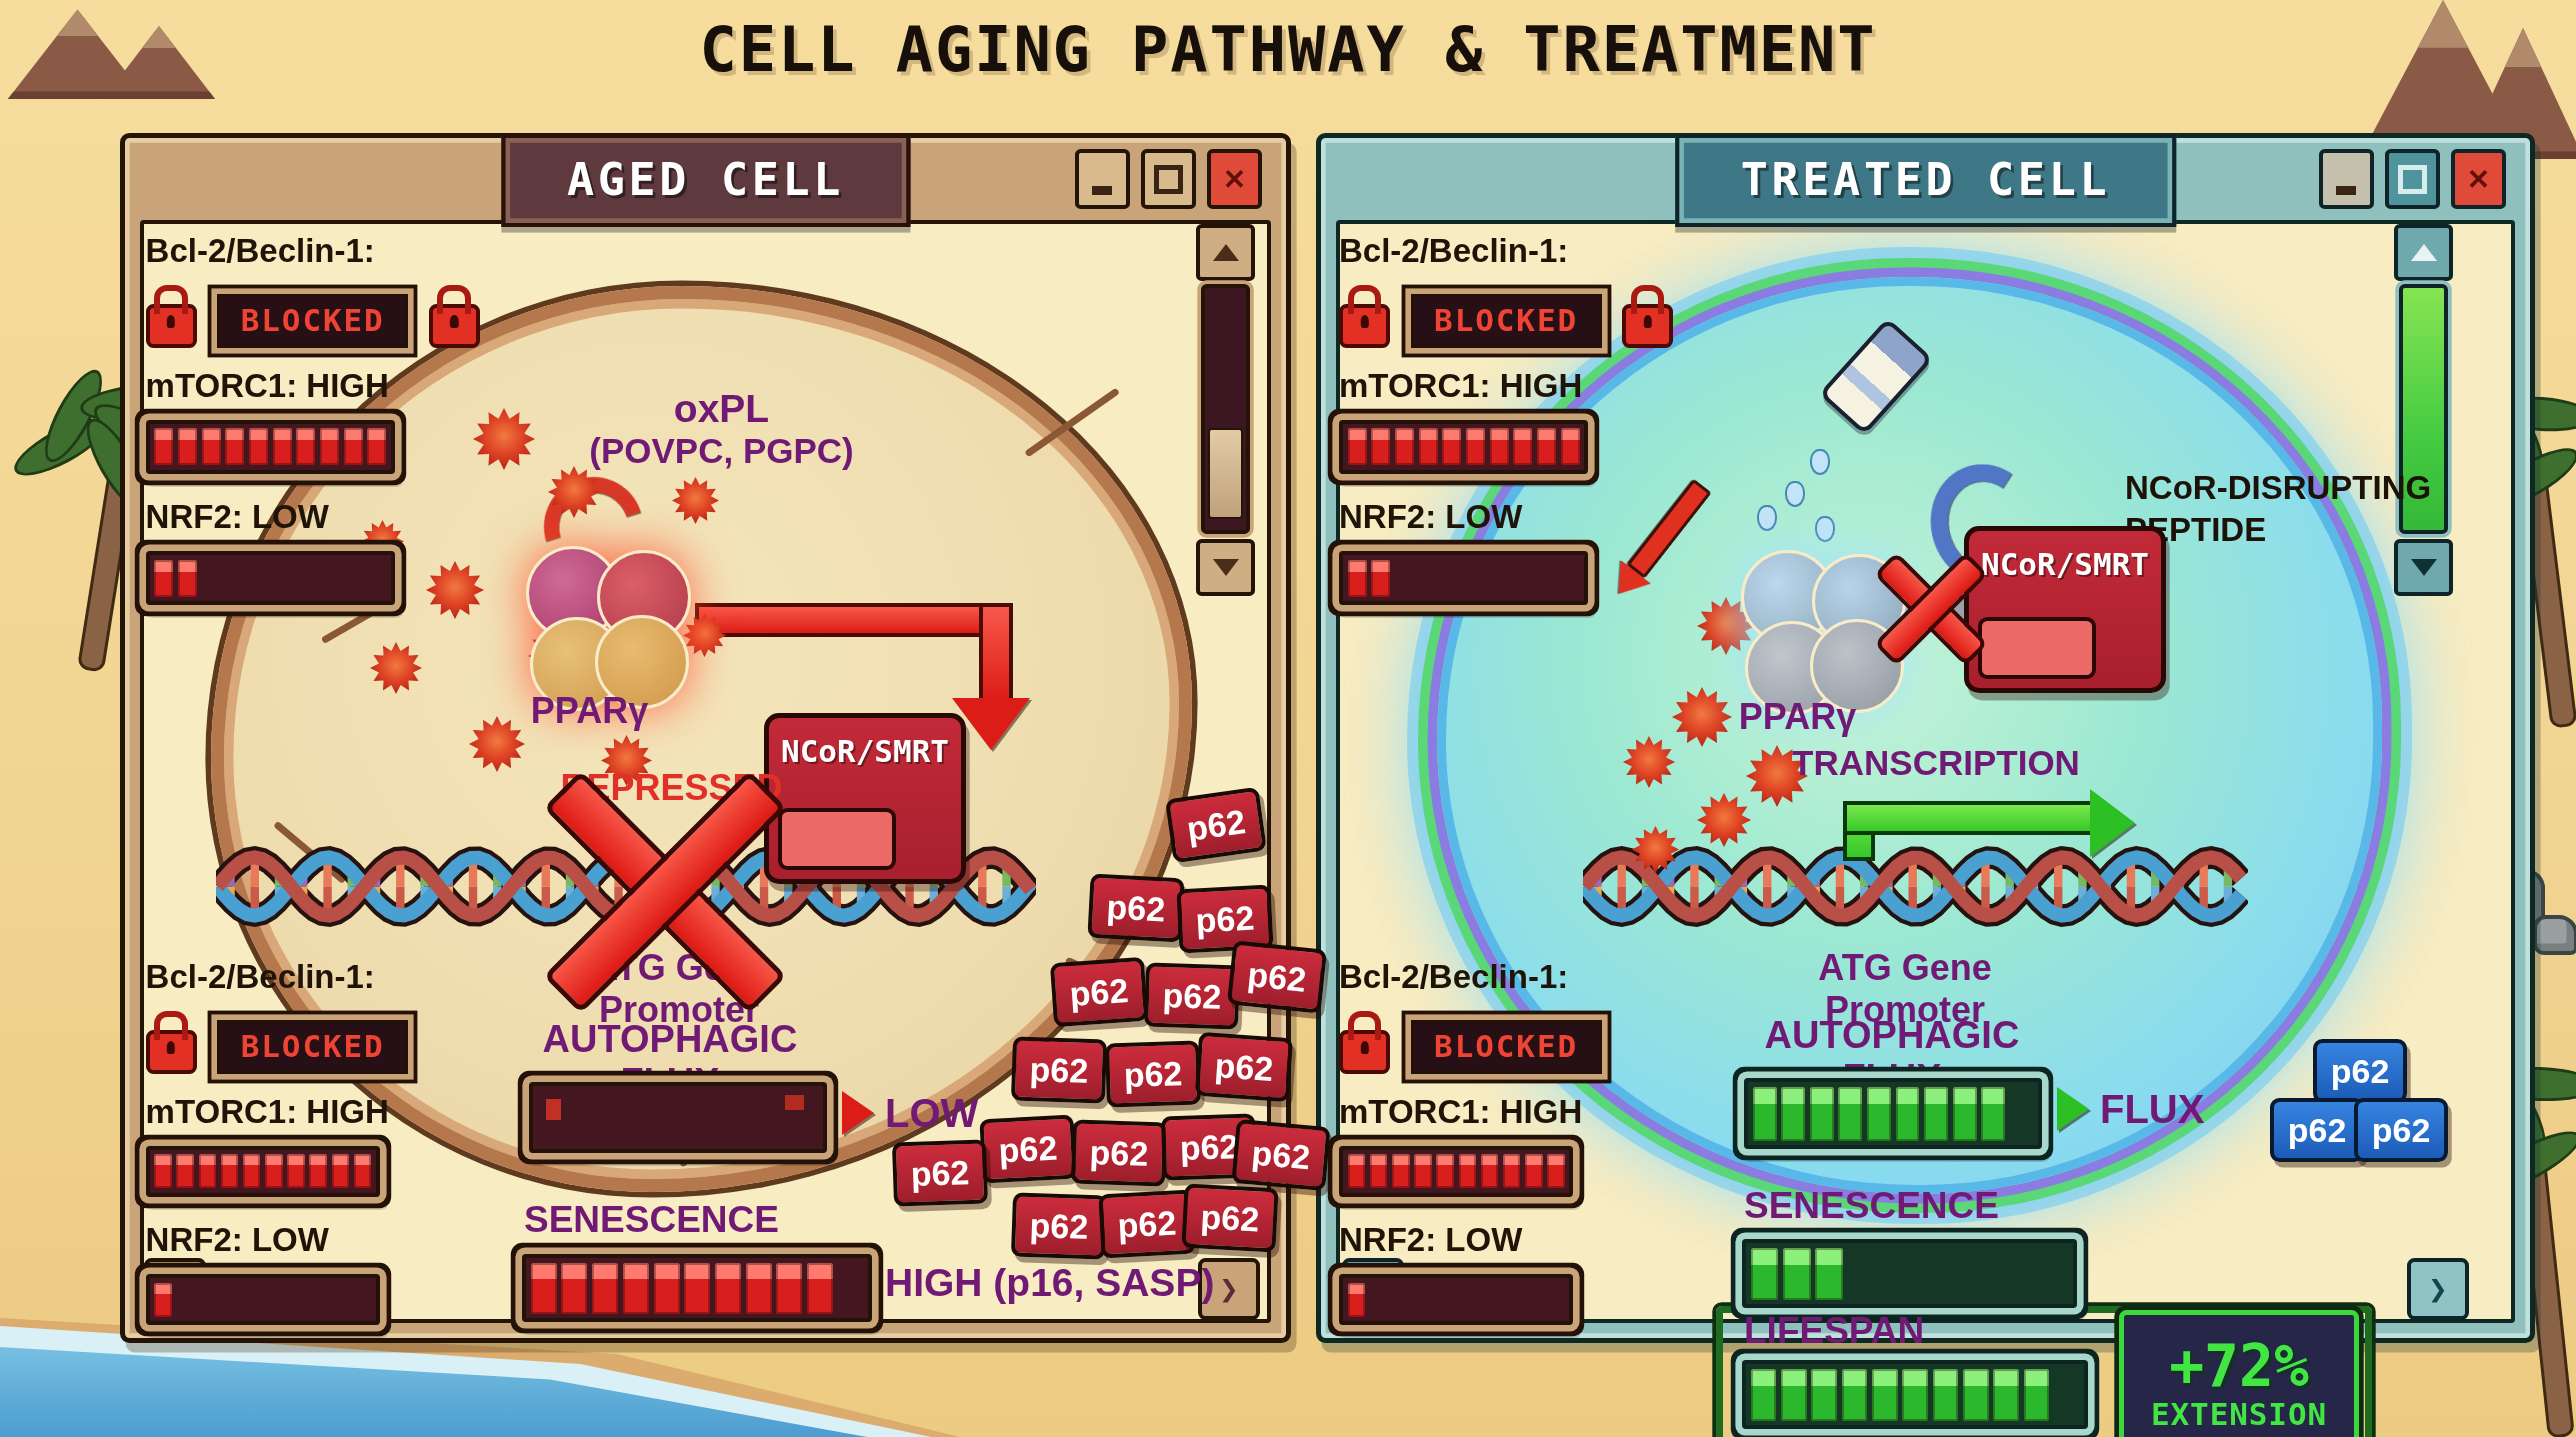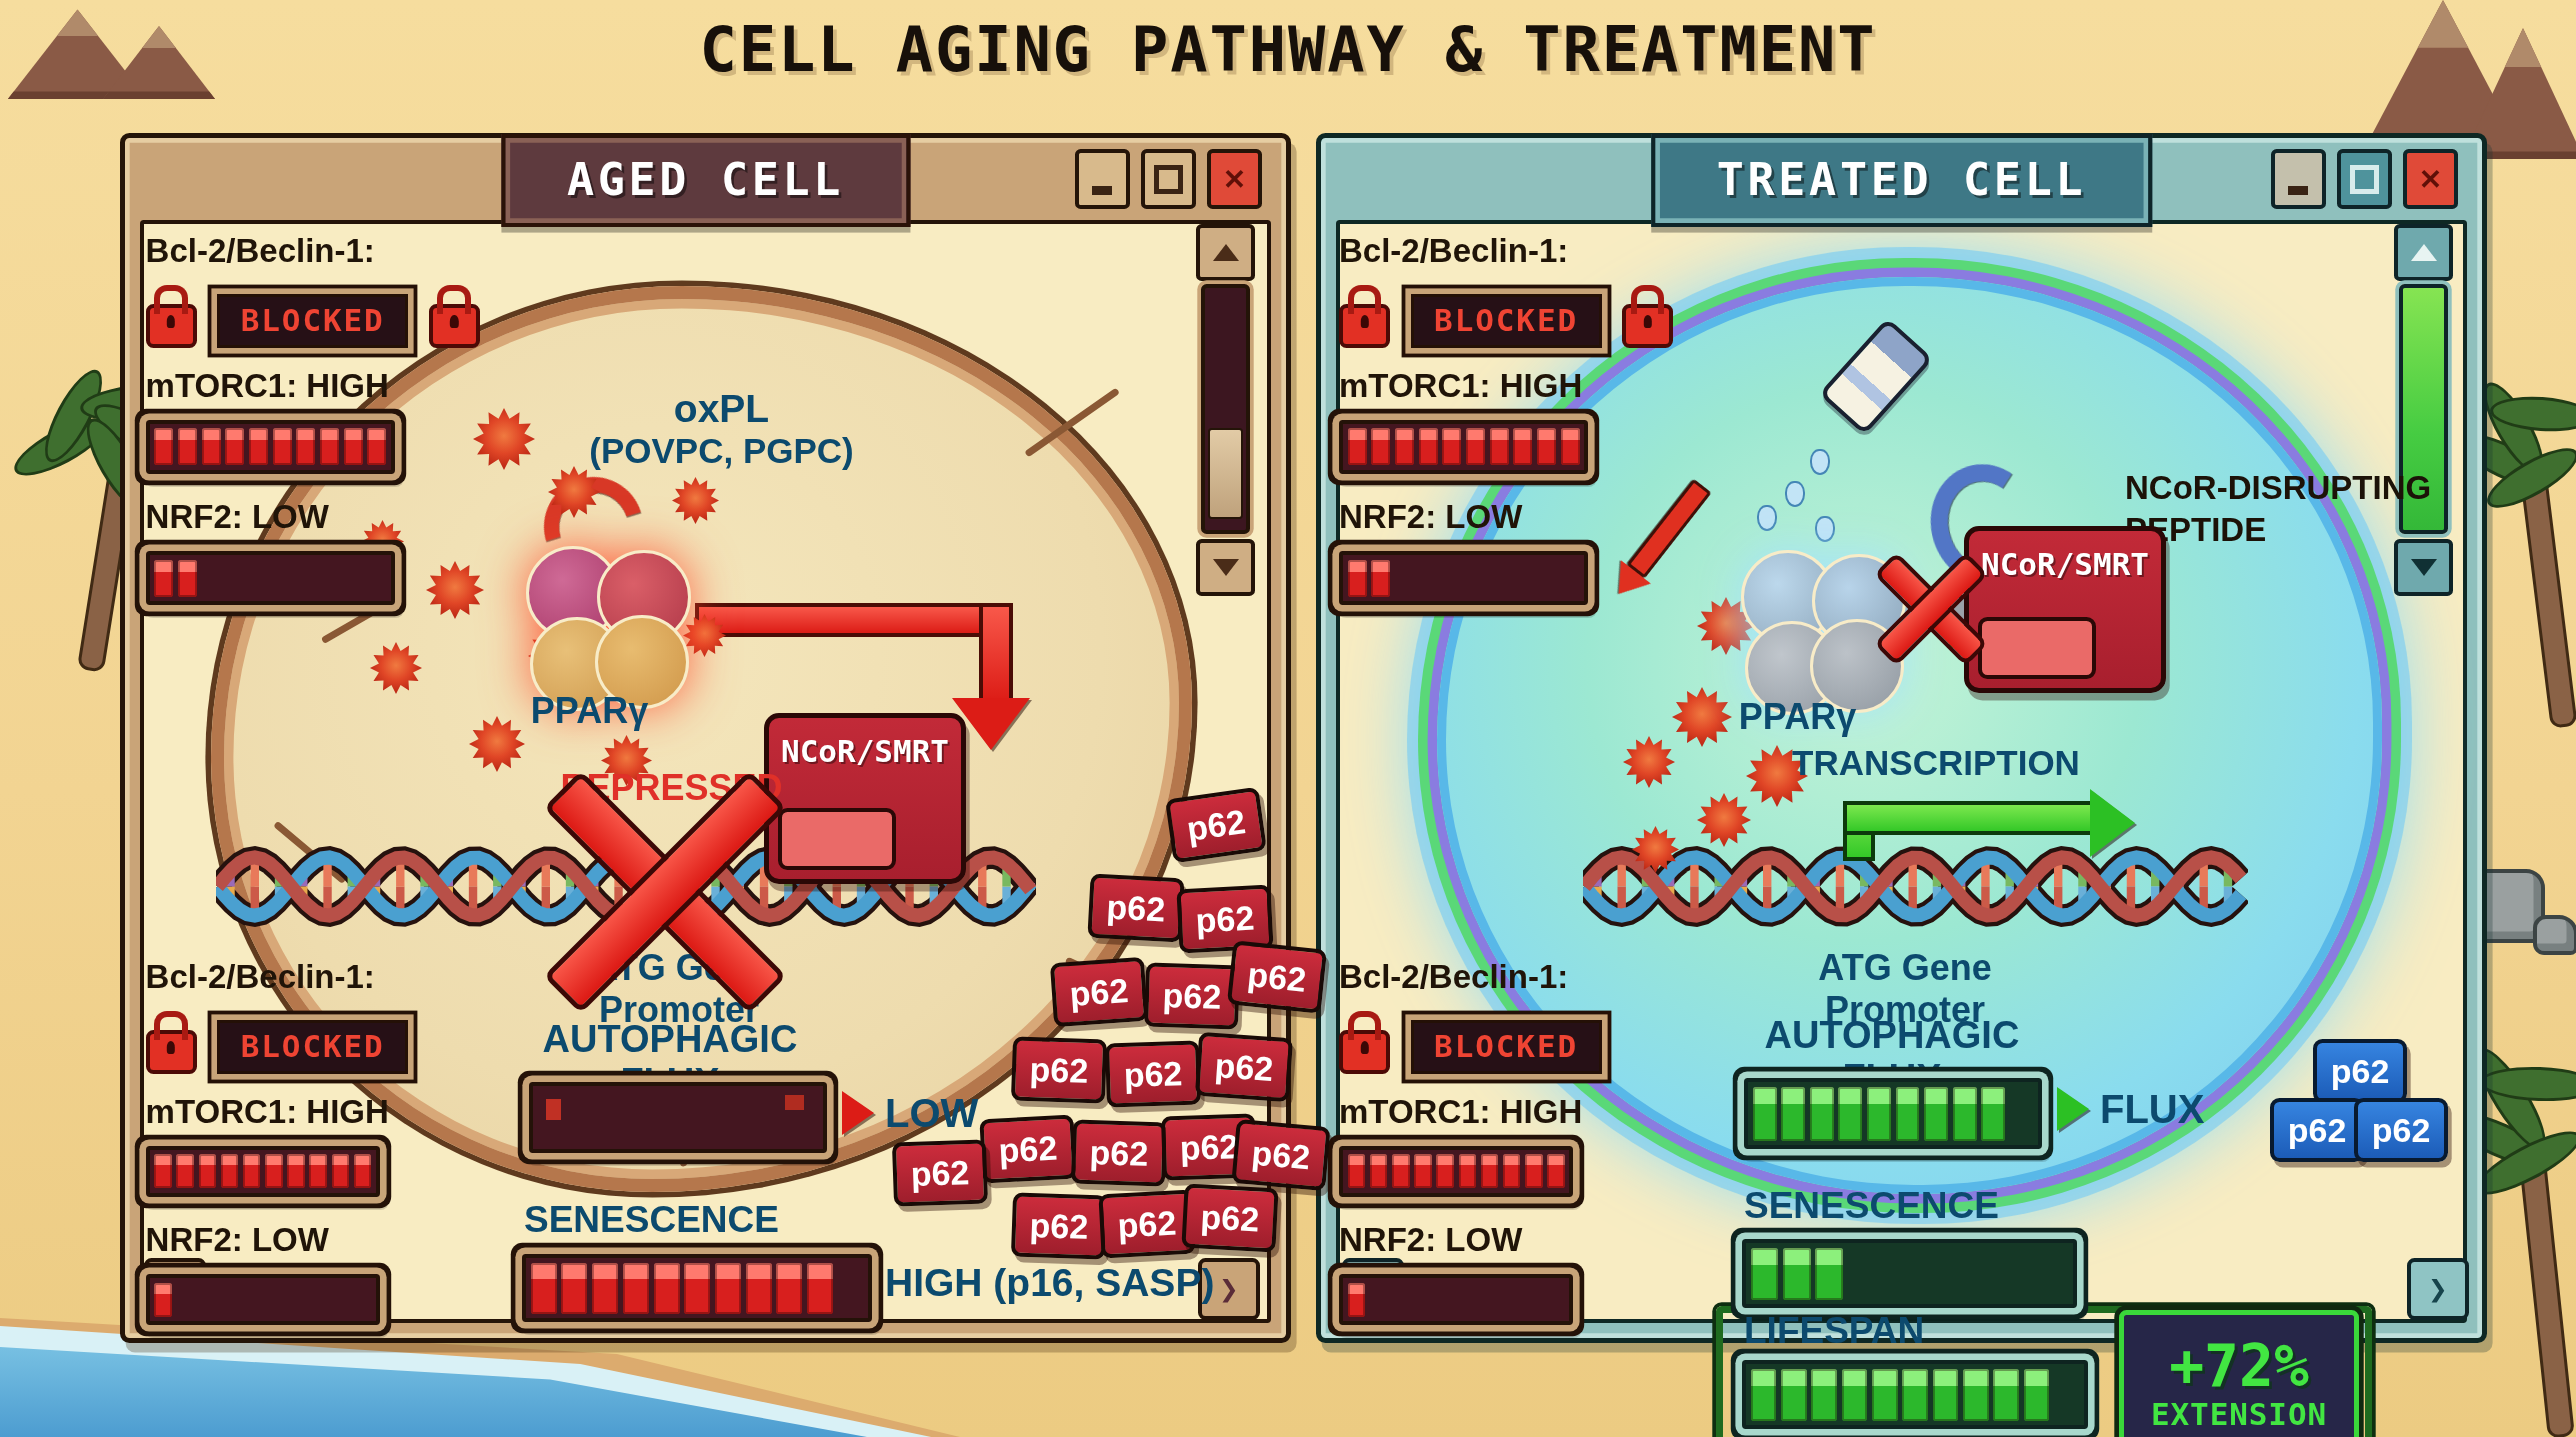--- a/index.html
+++ b/index.html
@@ -110,21 +110,21 @@
   
   .virus{position:absolute;background:radial-gradient(circle at 50% 45%,#f07a40 0%,#e04626 38%,#b82413 75%);
       clip-path:polygon(100% 50%,82.8% 58.8%,93.3% 75%,74% 74%,75% 93.3%,58.8% 82.8%,50% 100%,41.2% 82.8%,25% 93.3%,26% 74%,6.7% 75%,17.2% 58.8%,0% 50%,17.2% 41.2%,6.7% 25%,26% 26%,25% 6.7%,41.2% 17.2%,50% 0%,58.8% 17.2%,75% 6.7%,74% 26%,93.3% 25%,82.8% 41.2%);
       filter:drop-shadow(1.9px 1.9px 0 rgba(40,5,0,.6));}
   .worm{position:absolute;width:69px;height:69px;border:15px solid transparent;border-top:15px solid #d83826;border-left:15px solid #d83826;
       border-radius:50%;transform:rotate(28deg);filter:drop-shadow(1.9px 1.9px 0 rgba(40,5,0,.55));}
   .blobs{position:absolute;width:161px;height:161px;}
   .blob{position:absolute;width:88px;height:88px;border-radius:50%;border:3.7px solid #f8ecc8;}
   .blobs.hot{filter:drop-shadow(0 0 24px rgba(255,70,40,.85));}
   .blobs.cold{filter:drop-shadow(0 0 22.5px rgba(160,225,255,.95));}
-  .diagram-label{font-weight:700;text-align:center;color:#0c4a6e;}
+  .diagram-label{font-weight:700;text-align:center;color:#701a75;}
   .ncor-box{position:absolute;background:linear-gradient(180deg,#c22a38 0%,#a81f2e 100%);border:5.6px solid #2a0806;border-radius:15px;
       box-shadow:3.7px 7.5px 0 rgba(40,5,0,.35);}
   .ncor-box .txt{font-family:"DejaVu Sans Mono",monospace;font-weight:700;font-size:31px;color:#fff;text-align:center;margin-top:15px;
       text-shadow:1.9px 1.9px 0 rgba(0,0,0,.4);}
   .ncor-sub{position:absolute;left:9.4px;bottom:9.4px;width:110px;height:54px;background:#ea6a68;border:4.7px solid #2a0806;border-radius:9.4px;}
   .dna{position:absolute;}
   .bigx{position:absolute;}
   .xbar{position:absolute;left:50%;top:50%;background:linear-gradient(180deg,#f85648,#dc1914);border:5.6px solid #3c0806;border-radius:9.4px;}
   .arrow-h,.arrow-v{position:absolute;background:linear-gradient(180deg,#f8584a 0%,#dc1c16 100%);border:4.7px solid #4a0c06;}
   .arrow-h.g,.arrow-v.g{background:linear-gradient(180deg,#7ce84e 0%,#34c828 100%);border-color:#0c3a0c;}
@@ -457,21 +457,21 @@
       <div class="virus" style="left: 301px; top: 423px; width: 58px; height: 58px; z-index: 3;"></div>
       <div class="virus" style="left: 245px; top: 504px; width: 52px; height: 52px; z-index: 3;"></div>
       <div class="virus" style="left: 403px; top: 485px; width: 66px; height: 66px; z-index: 3;"></div>
       <div class="virus" style="left: 344px; top: 578px; width: 56px; height: 56px; z-index: 3;"></div>
       <div class="virus" style="left: 476px; top: 597px; width: 51px; height: 51px; z-index: 3;"></div>
       <div class="virus" style="left: 547px; top: 339px; width: 47px; height: 47px; z-index: 3;"></div>
       <div class="virus" style="left: 558px; top: 476px; width: 43px; height: 43px; z-index: 3;"></div>
       <div class="virus" style="left: 236px; top: 382px; width: 43px; height: 43px; z-index: 3;"></div>
     </div>
 
-  <div class="panel treated" style="left:1316px;">
+  <div class="panel treated" style="left:1316px;padding-left:48px;">
     <div class="tab">TREATED CELL</div>
     <div class="wbtns">
       <div class="wbtn min"></div>
       <div class="wbtn max"></div>
       <div class="wbtn close"></div>
     </div>
     <div class="panel-body"></div>
 
     <div class="cell-treated" style="left:116px;top:139px;width:927px;height:899px;"></div>
 

